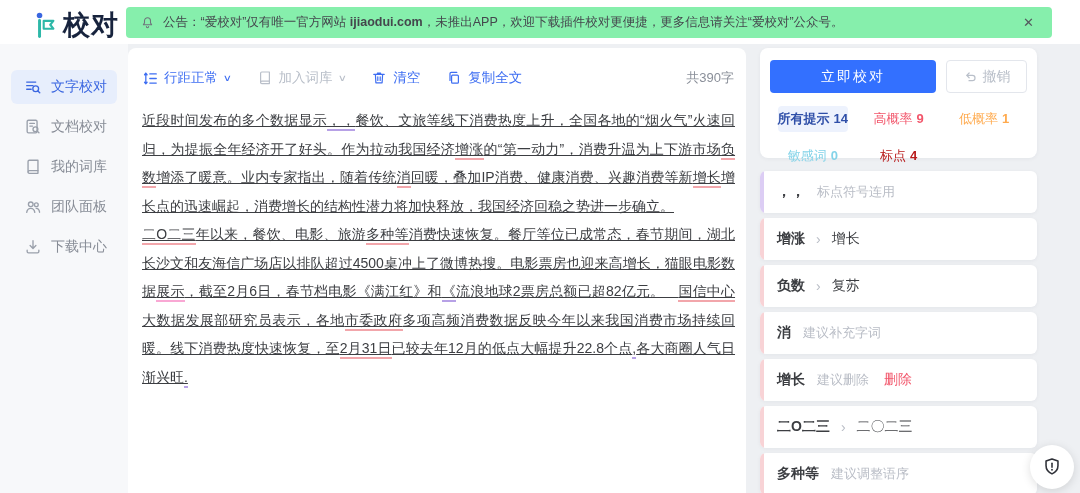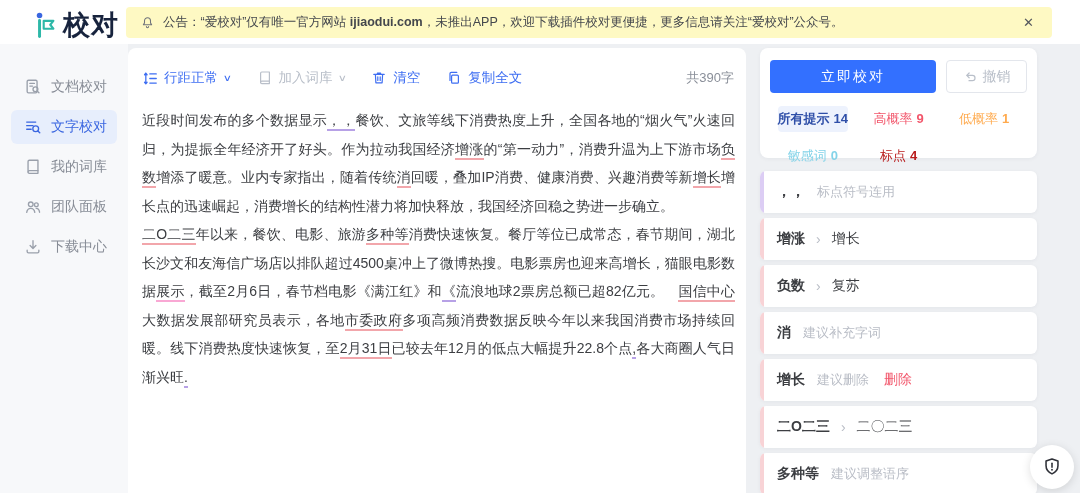--- a/index.html
+++ b/index.html
@@ -4,21 +4,21 @@
 <style>
   * { box-sizing: border-box; }
   html,body { width:1080px; height:493px; margin:0; overflow:hidden; }
   body { position:relative; background:#eef0f3; font-family:"Liberation Sans","DejaVu Sans",sans-serif; color:#3c3e42; }
   svg { display:block; }
 
   
   .header { position:absolute; left:0; top:0; width:1080px; height:44px; background:#fff; z-index:3; }
   .logo { position:absolute; left:34px; top:7px; display:flex; align-items:center; gap:5px; }
   .logo-text { font-size:27px; font-weight:bold; color:#17233d; letter-spacing:1px; }
-  .banner { position:absolute; left:126px; top:7px; width:926px; height:31px; background:#fef9c3; border-radius:4px;
+  .banner { position:absolute; left:126px; top:7px; width:926px; height:31px; background:#86efac; border-radius:4px;
             display:flex; align-items:center; padding:0 14px; color:#44474d; }
   .banner .b-icn { color:#6f737b; margin-right:8px; }
   .banner-text { font-size:12.5px; white-space:nowrap; overflow:hidden; }
   .banner-text b { font-weight:bold; }
   .banner-close { margin-left:auto; font-size:13px; color:#54575d; cursor:pointer; padding:2px 4px; }
 
   
   .sidebar { position:absolute; left:0; top:44px; bottom:0; width:128px; background:#f7f8fa; padding-top:26px; }
   .side-item { width:106px; height:34px; margin:0 auto 6px; border-radius:6px; display:flex; align-items:center;
                gap:9px; padding-left:13px; font-size:14px; color:#878c96; cursor:pointer; }
@@ -27,21 +27,21 @@
   .side-item.active .icn { color:#3a66e0; }
 
   
   .main { position:absolute; left:128px; top:48px; width:618px; bottom:0; background:#fff; border-radius:8px 8px 0 0; }
   .toolbar { position:absolute; left:14px; right:12px; top:18px; height:24px; display:flex; align-items:center; gap:26px; font-size:13.5px; }
   .tbtn { display:flex; align-items:center; gap:5px; color:#3e6ef2; cursor:pointer; white-space:nowrap; }
   .tbtn.disabled { color:#b9bfc9; }
   .tbtn .ticn { width:17px; height:17px; }
   .chev { font-size:9px; transform:scaleX(1.4); margin-left:1px; }
   .wcount { margin-left:auto; color:#8a8f99; font-size:13px;text-align:right; }
-  .text { position:absolute; left:14px; right:11px; top:58px; bottom:10px; font-size:14px; line-height:28.5px; text-align:justify; }
+  .text { position:absolute; left:14px; right:11px; top:58px; bottom:10px; font-size:14px; line-height:28.5px; text-align:justify;text-decoration:underline; }
   .text p { margin:0; }
   .m { cursor:pointer; padding-bottom:1px; }
   .m-high  { border-bottom:2px solid #f2a6ab; }
   .m-low   { border-bottom:2px solid #f9a8d4; }
   .m-punct { border-bottom:2px solid #b7a1e6; }
 
   
   .results { position:absolute; left:760px; top:48px; width:277px; bottom:0; }
   .top-card { background:#fff; border-radius:8px; height:110px; padding:12px 10px 0; box-shadow:0 1px 4px rgba(25,35,60,.05); }
   .btn-row { display:flex; gap:10px; margin-bottom:13px; }
@@ -94,40 +94,40 @@
         <path d="M8.5 15.4a1.5 1.5 0 0 0 3 0"></path>
       </svg>
     </span>
     <span class="banner-text"><span>公告：“爱校对”仅有唯一官方网站 </span><b>ijiaodui.com</b><span>，未推出APP，欢迎下载插件校对更便捷，更多信息请关注“爱校对”公众号。</span></span>
     <span class="banner-close">✕</span>
   </div>
 </div>
 
 <div class="sidebar">
   <div id="side-menu">
+      <div class="side-item active">
+        <span class="icn">
+          <svg width="18" height="18" viewBox="0 0 20 20" fill="none" stroke="currentColor" stroke-width="1.5" stroke-linecap="round">
+            <path d="M3 4.5h10M3 8.5h7M3 12.5h5"></path>
+            <circle cx="13" cy="12" r="3.2"></circle>
+            <path d="M15.4 14.4l2.1 2.1"></path>
+          </svg>
+        </span>
+        <span class="lbl">文字校对</span>
+      </div>
       <div class="side-item">
         <span class="icn">
           <svg width="18" height="18" viewBox="0 0 20 20" fill="none" stroke="currentColor" stroke-width="1.5" stroke-linecap="round" stroke-linejoin="round">
             <rect x="3.5" y="2.5" width="11" height="14" rx="1.5"></rect>
             <path d="M6.5 6h5M6.5 9h3"></path>
             <circle cx="12.7" cy="12.5" r="2.7"></circle>
             <path d="M14.8 14.6l1.8 1.8"></path>
           </svg>
         </span>
         <span class="lbl">文档校对</span>
-      </div>
-      <div class="side-item active">
-        <span class="icn">
-          <svg width="18" height="18" viewBox="0 0 20 20" fill="none" stroke="currentColor" stroke-width="1.5" stroke-linecap="round">
-            <path d="M3 4.5h10M3 8.5h7M3 12.5h5"></path>
-            <circle cx="13" cy="12" r="3.2"></circle>
-            <path d="M15.4 14.4l2.1 2.1"></path>
-          </svg>
-        </span>
-        <span class="lbl">文字校对</span>
       </div>
       <div class="side-item">
         <span class="icn">
           <svg width="18" height="18" viewBox="0 0 20 20" fill="none" stroke="currentColor" stroke-width="1.5" stroke-linecap="round" stroke-linejoin="round">
             <path d="M4.5 4A1.5 1.5 0 0 1 6 2.5h9.5v11.5H6A1.5 1.5 0 0 0 4.5 15.5z"></path>
             <path d="M4.5 15.5A1.5 1.5 0 0 0 6 17h9.5v-3"></path>
           </svg>
         </span>
         <span class="lbl">我的词库</span>
       </div>

